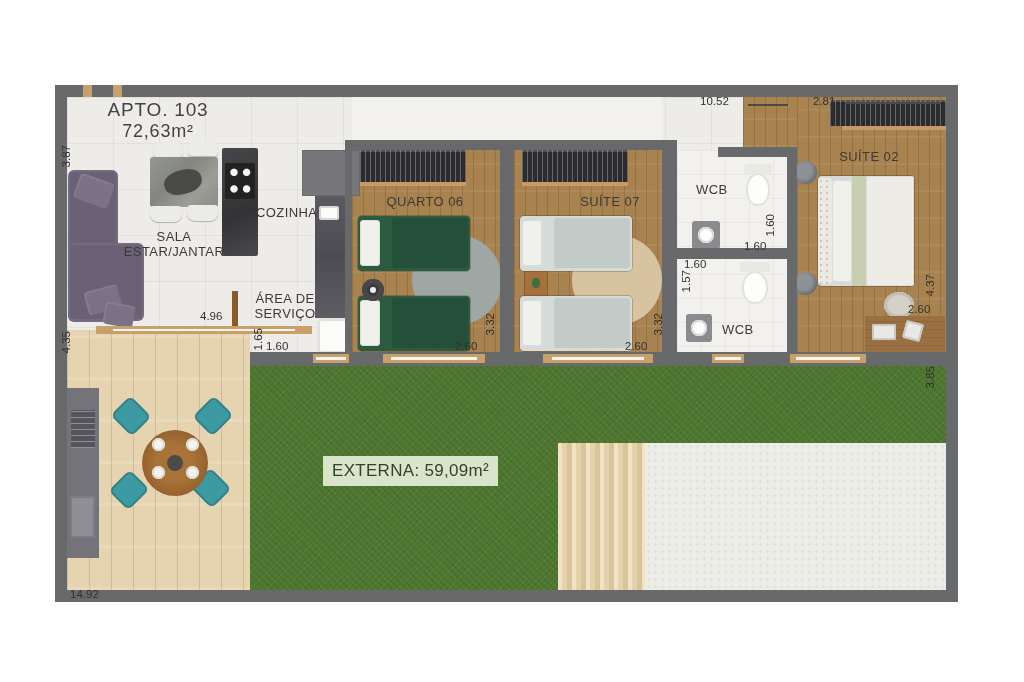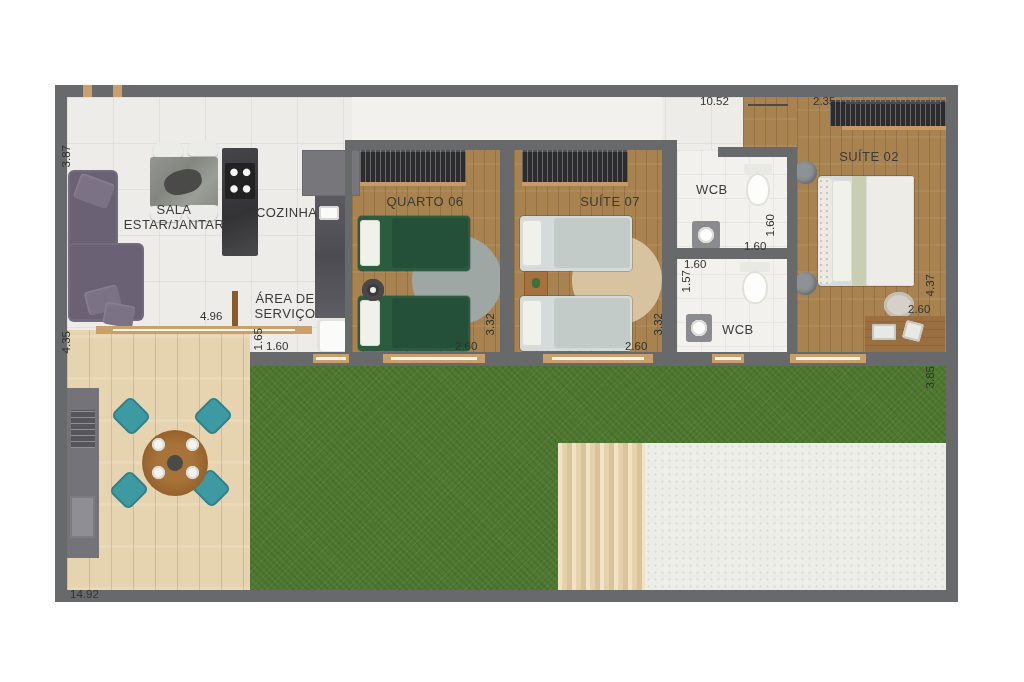--- a/index.html
+++ b/index.html
@@ -228,50 +228,55 @@
   <div class="teal-chair" style="left:198px;top:402px;width:30px;height:28px;transform:rotate(-45deg)"></div>
   <div class="teal-chair" style="left:114px;top:476px;width:30px;height:28px;transform:rotate(-45deg)"></div>
   <div class="teal-chair" style="left:196px;top:474px;width:30px;height:28px;transform:rotate(45deg)"></div>
   <div class="round-table" style="left:142px;top:430px;width:66px;height:66px"></div>
   <div class="plate" style="left:152px;top:438px;width:13px;height:13px"></div>
   <div class="plate" style="left:186px;top:438px;width:13px;height:13px"></div>
   <div class="plate" style="left:152px;top:466px;width:13px;height:13px"></div>
   <div class="plate" style="left:186px;top:466px;width:13px;height:13px"></div>
   <div class="furn tcenter" style="left:167px;top:455px;width:16px;height:16px;border-radius:50%"></div>
 
-  <div class="room-label" style="left:118px;top:202px;width:112px">
+  <div class="title" style="left:98px;top:99px">
+    <div class="t1">APTO. 103</div>
+    <div class="t2">72,63m²</div>
+  </div>
+  <div class="room-label" style="left:118px;top:229px;width:112px">
     <div>SALA</div>
     <div>ESTAR/JANTAR</div>
   </div>
   <div class="room-label" style="left:256px;top:205px">COZINHA</div>
   <div class="room-label" style="left:250px;top:291px;width:70px">
     <div>ÁREA DE</div>
     <div>SERVIÇO</div>
   </div>
   <div class="room-label" style="left:383px;top:194px;width:84px">QUARTO 06</div>
   <div class="room-label" style="left:568px;top:194px;width:84px">SUÍTE 07</div>
   <div class="room-label" style="left:696px;top:182px">WCB</div>
   <div class="room-label" style="left:722px;top:322px">WCB</div>
   <div class="room-label" style="left:830px;top:149px;width:78px">SUÍTE 02</div>
+  <div class="badge externa" style="left:323px;top:456px">EXTERNA: 59,09m²</div>
 
   <div class="dim v" style="left:60px;top:145px">3.87</div>
   <div class="dim v" style="left:60px;top:331px">4.35</div>
   <div class="dim" style="left:70px;top:588px">14.92</div>
   <div class="dim" style="left:200px;top:310px">4.96</div>
   <div class="dim v" style="left:252px;top:328px">1.65</div>
   <div class="dim" style="left:266px;top:340px">1.60</div>
   <div class="dim v" style="left:484px;top:313px">3.32</div>
   <div class="dim" style="left:455px;top:340px">2.60</div>
   <div class="dim v" style="left:652px;top:313px">3.32</div>
   <div class="dim" style="left:625px;top:340px">2.60</div>
   <div class="dim v" style="left:764px;top:214px">1.60</div>
   <div class="dim" style="left:744px;top:240px">1.60</div>
   <div class="dim" style="left:684px;top:258px">1.60</div>
   <div class="dim v" style="left:680px;top:270px">1.57</div>
   <div class="dim v" style="left:924px;top:274px">4.37</div>
   <div class="dim" style="left:908px;top:303px">2.60</div>
   <div class="dim v" style="left:924px;top:366px">3.85</div>
   <div class="dim" style="left:700px;top:95px">10.52</div>
-  <div class="dim" style="left:813px;top:95px">2.35</div>
+  <div class="dim" style="left:813px;top:95px">2.81</div>
   <div class="dimline" style="left:748px;top:104px;width:40px;height:2px"></div>
   <div class="dimline" style="left:845px;top:102px;width:96px;height:2px"></div>
 
 </div>
 
 </body></html>

